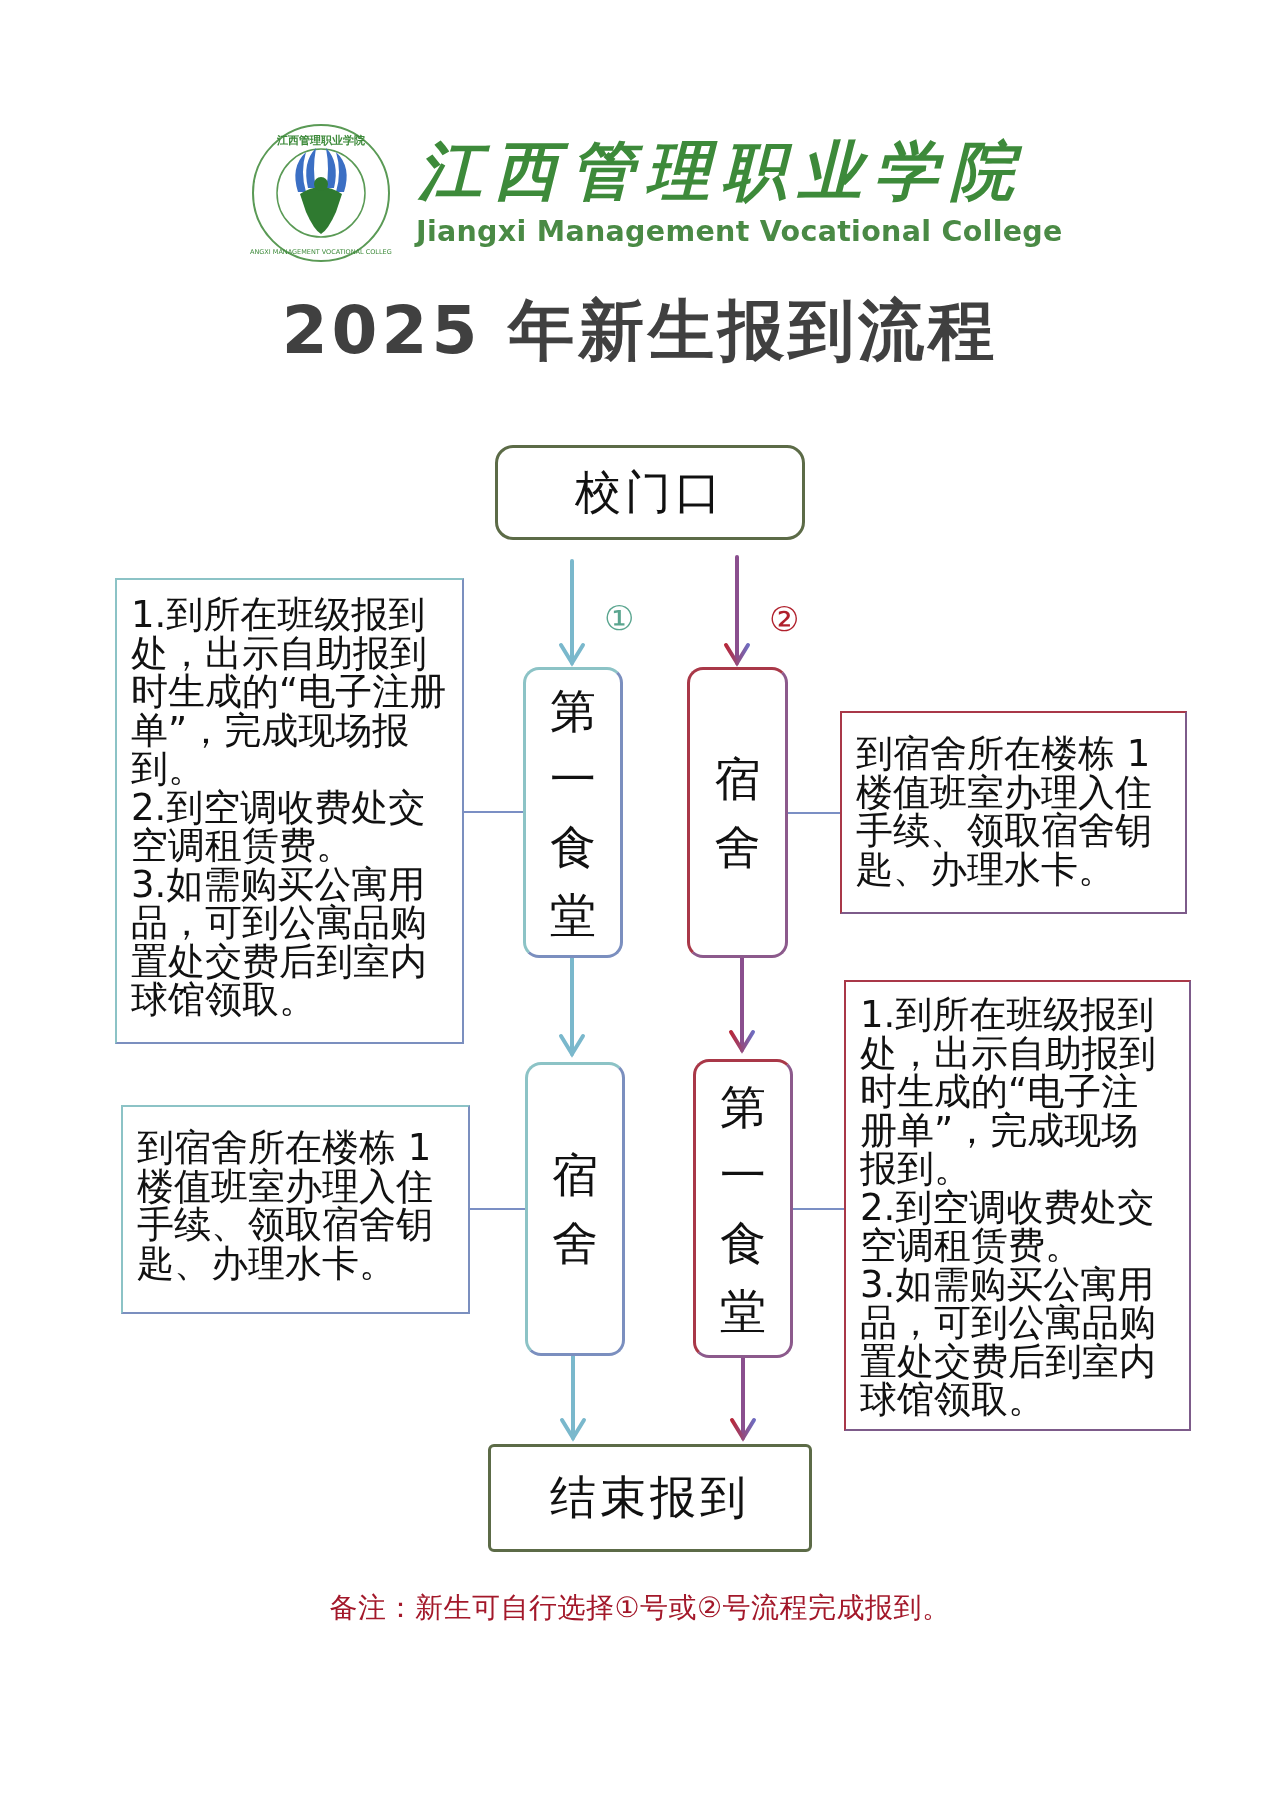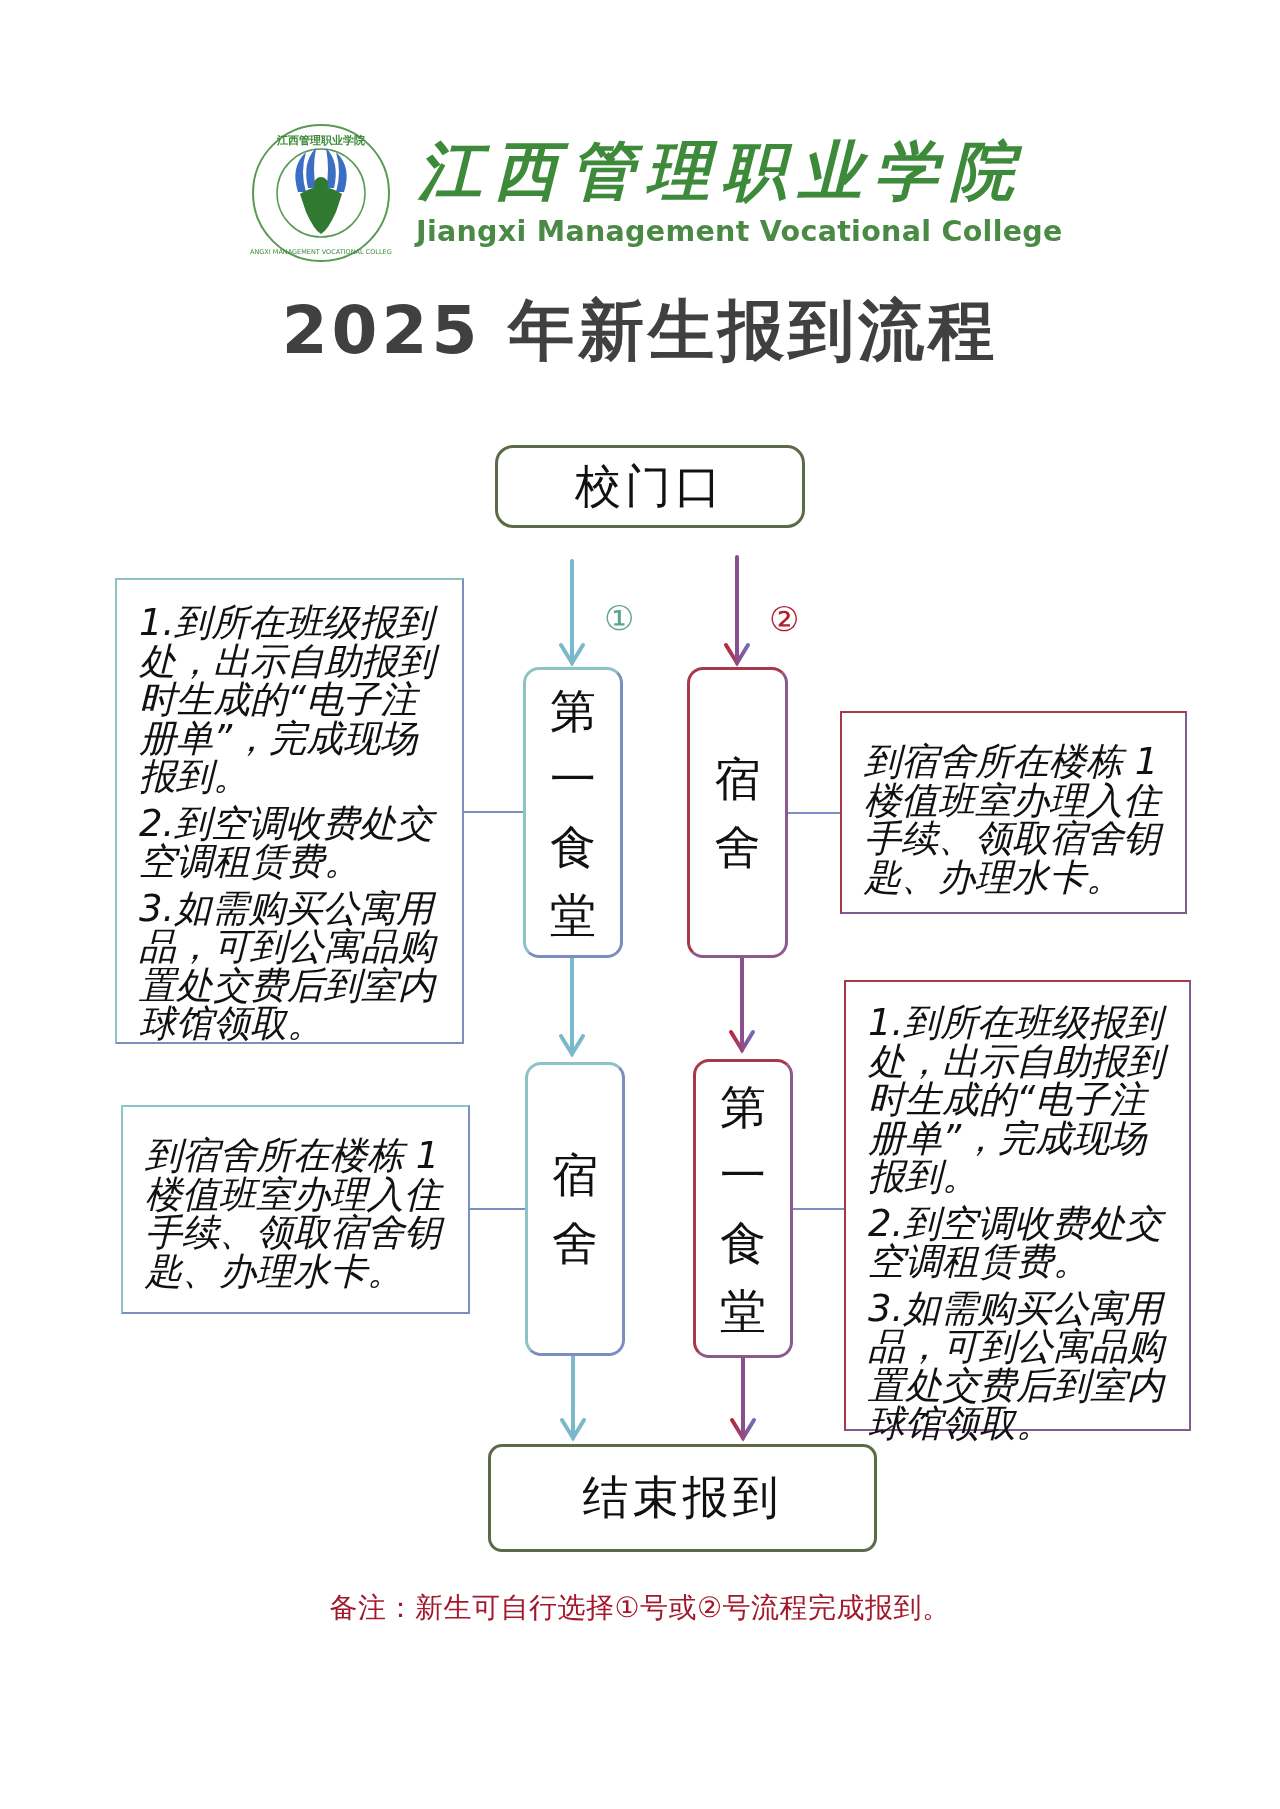--- a/index.html
+++ b/index.html
@@ -21,35 +21,35 @@
            font-family: "DejaVu Sans", sans-serif; font-weight: bold; font-size: 66px;
            line-height: 90px; color: #404040; letter-spacing: 4px; }
 
   
   .node { box-sizing: border-box; border-radius: 18px; background: #fff;
           display: flex; align-items: center; justify-content: center; color: #111; }
   .node-h { font-size: 46px; letter-spacing: 4px; }
   .node-v { flex-direction: column; font-size: 46px; line-height: 68px; }
   .node-v span { display: block; }
 
-  .start { left: 495px; top: 445px; width: 310px; height: 83px; border: 3px solid #5c6b47; }
-  .end   { left: 488px; top: 1444px; width: 389px; height: 108px; border: 3px solid #5c6b47; border-radius: 14px; }
+  .start { left: 495px; top: 445px; width: 310px; height: 95px; border: 3px solid #5c6b47; }
+  .end   { left: 488px; top: 1444px; width: 324px; height: 108px; border: 3px solid #5c6b47; border-radius: 6px; }
 
   .col-blue { border: 3px solid #8cc3c6; border-right-color: #7b8fbf; border-bottom-color: #7b8fbf; border-radius: 16px; }
   .col-red  { border: 3px solid #a93848; border-right-color: #8c5a8c; border-bottom-color: #8c5a8c; border-radius: 16px; }
 
   .n1 { left: 523px; top: 667px; width: 100px; height: 291px; }
   .n2 { left: 687px; top: 667px; width: 101px; height: 291px; }
   .n3 { left: 525px; top: 1062px; width: 100px; height: 294px; }
   .n4 { left: 693px; top: 1059px; width: 100px; height: 299px; }
 
   
   .tbox { box-sizing: border-box; background: #fff; color: #111;
           font-size: 37px; line-height: 38.5px; padding: 0 14px; }
-  .tbox p { margin: 8px; font-style: italic; }
+  .tbox p { margin: 0; }
   .tb-blue { border: 2px solid #8cc3c6; border-right-color: #7b8fbf; border-bottom-color: #7b8fbf; }
   .tb-red  { border: 2px solid #a93848; border-right-color: #7d5b8a; border-bottom-color: #7d5b8a; }
 
   .t1 { left: 115px; top: 578px; width: 349px; height: 466px; padding-top: 16px; }
   .t2 { left: 840px; top: 711px; width: 347px; height: 203px; padding-top: 22px; }
   .t3 { left: 121px; top: 1105px; width: 349px; height: 209px; padding-top: 22px; }
   .t4 { left: 844px; top: 980px; width: 347px; height: 451px; padding-top: 14px; }
 
   
   .hline { height: 2px; background: #7b8fc4; }

